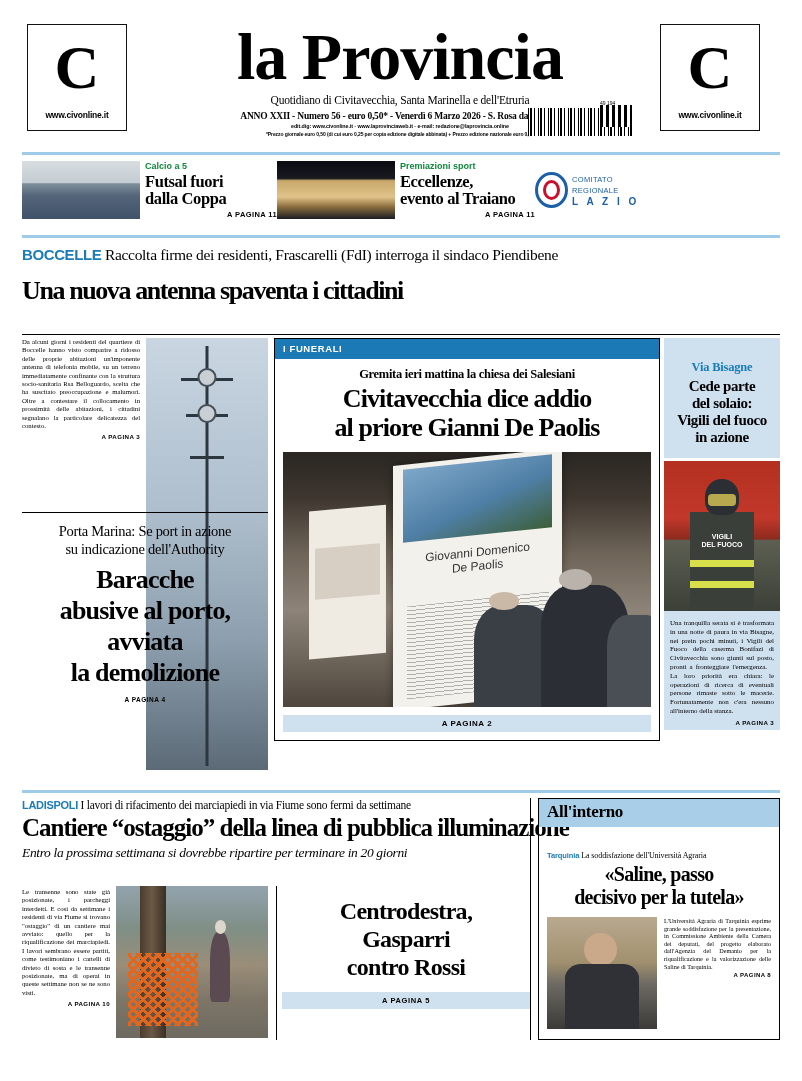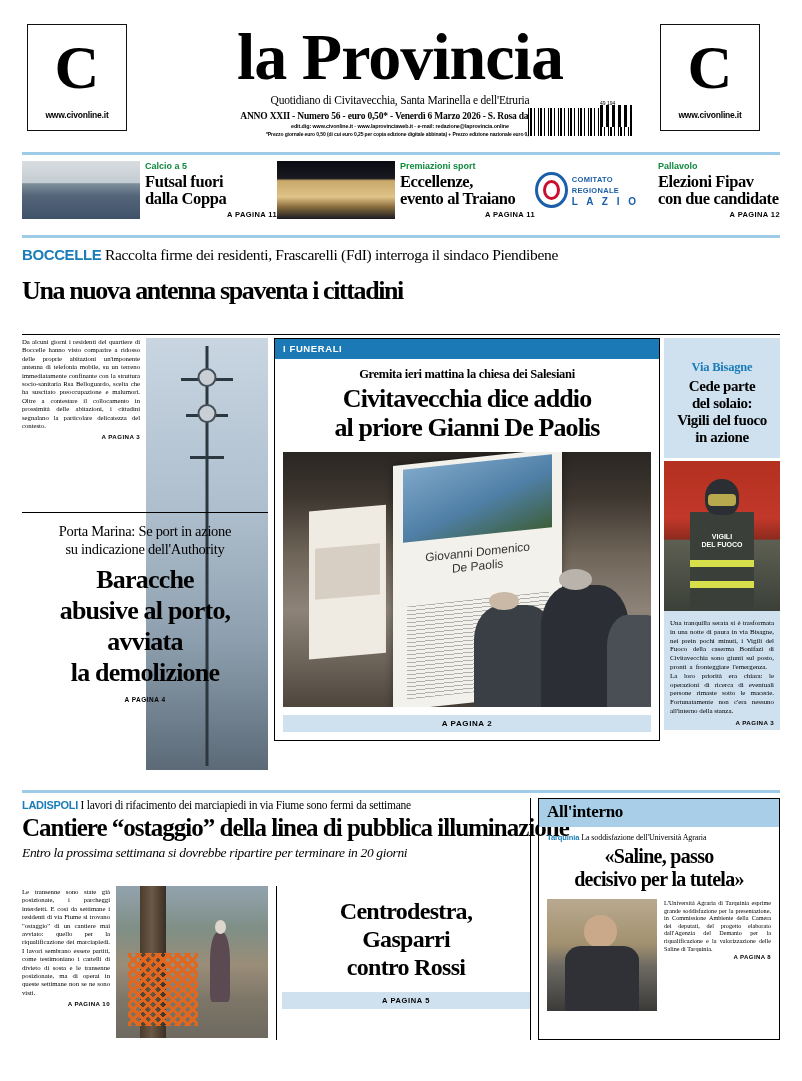--- a/index.html
+++ b/index.html
@@ -36,21 +36,21 @@
   .promo-txt{flex:1;min-width:0;}
   .kicker{font-family:"Liberation Sans",sans-serif;font-weight:bold;font-size:9px;color:#0e8a3c;line-height:11px;}
   .promo-head{font-family:"Liberation Serif",serif;font-weight:bold;font-size:16.5px;line-height:17px;color:#000;letter-spacing:-0.4px;margin-top:1px;}
   .promo-page{font-family:"Liberation Sans",sans-serif;font-weight:bold;font-size:7.5px;color:#000;text-align:right;margin-top:3px;letter-spacing:0.4px;}
 
   .sport-gym{background:linear-gradient(180deg,#d8dde0 0%,#c3ccd2 38%,#7f8f9b 39%,#54657a 60%,#3f5268 100%);}
   .theatre{background:linear-gradient(180deg,#0a0a12 0%,#191920 30%,#c8a86a 34%,#e0c389 62%,#8f7240 78%,#1b1b22 100%);}
   .lazio-logo{background:#fff;display:flex;align-items:center;justify-content:center;gap:4px;}
   .lazio-ring{width:30px;height:30px;border-radius:50%;border:3px solid #1a5fa8;position:relative;}
   .lazio-ring:after{content:"";position:absolute;left:5px;top:5px;right:5px;bottom:5px;border-radius:50%;border:3px solid #c8102e;}
-  .lazio-txt{font-family:"Liberation Sans",sans-serif;font-weight:bold;color:#1a5fa8;font-size:7.5px;line-height:11px;letter-spacing:0.3px;}
+  .lazio-txt{font-family:"Liberation Sans",sans-serif;font-weight:normal;color:#1a5fa8;font-size:7.5px;line-height:11px;letter-spacing:0.3px;}
   .lazio-txt b{display:block;font-size:10px;letter-spacing:3px;}
 
   
   .lead{position:absolute;left:22px;top:246px;width:758px;}
   .lead-over{font-family:"Liberation Serif",serif;font-size:15.5px;line-height:18px;color:#000;letter-spacing:-0.3px;white-space:nowrap;}
   .lead-over .loc{font-family:"Liberation Sans",sans-serif;font-weight:bold;font-size:15px;color:#1a7cb8;letter-spacing:-0.4px;}
   .lead-title{font-family:"Liberation Serif",serif;font-weight:bold;font-size:26px;line-height:44px;letter-spacing:-1.4px;color:#000;margin-top:5px;white-space:nowrap;}
   .rule{position:absolute;left:22px;top:334px;width:758px;border-top:1px solid #000;}
 
   
@@ -129,21 +129,21 @@
 
   .sm{position:absolute;left:282px;top:892px;width:248px;}
   .sm-kicker{font-family:"Liberation Serif",serif;font-weight:bold;font-size:15px;color:#1a7cb8;text-align:center;letter-spacing:-0.2px;}
   .sm-title{font-family:"Liberation Serif",serif;font-weight:bold;font-size:24px;line-height:28px;text-align:center;
             letter-spacing:-0.7px;color:#000;margin-top:5px;}
   .sm-page{background:#cfe0ef;font-family:"Liberation Sans",sans-serif;font-weight:bold;font-size:7.5px;letter-spacing:0.6px;
            text-align:center;padding:4px 0;color:#000;margin-top:11px;}
 
   .inner-box{position:absolute;left:538px;top:798px;width:242px;height:242px;border:1px solid #000;box-sizing:border-box;}
   .inner-bar{background:#a9cfe8;font-family:"Liberation Serif",serif;font-weight:bold;font-size:17px;padding:3px 8px 5px;color:#000;letter-spacing:-0.3px;}
-  .inner-over{font-family:"Liberation Serif",serif;font-size:8px;padding:6px 8px 0;color:#000;letter-spacing:-0.1px;}
+  .inner-over{font-family:"Liberation Serif",serif;font-size:8px;padding:24px 8px 0;color:#000;letter-spacing:-0.1px;}
   .inner-over .loc{font-family:"Liberation Sans",sans-serif;font-weight:bold;font-size:7.5px;color:#1a7cb8;}
   .inner-title{font-family:"Liberation Serif",serif;font-weight:bold;font-size:20px;line-height:23px;text-align:center;
                letter-spacing:-0.7px;color:#000;margin:3px 6px 0;}
   .inner-row{display:flex;gap:7px;padding:8px 8px 0;}
   .inner-photo{width:110px;height:112px;flex:none;position:relative;overflow:hidden;
     background:linear-gradient(180deg,#b9a98f 0%,#a2916f 40%,#6d6a63 60%,#3b3a38 100%);}
   .ip-head{position:absolute;left:34%;top:14%;width:30%;height:30%;border-radius:48%;background:#c9a98a;}
   .ip-torso{position:absolute;left:16%;top:42%;width:68%;height:58%;border-radius:22% 22% 0 0;background:#2f3136;}
   .inner-txt{flex:1;min-width:0;font-family:"Liberation Serif",serif;font-size:6.2px;line-height:7.6px;text-align:justify;color:#000;}
   .inner-page{font-family:"Liberation Sans",sans-serif;font-weight:bold;font-size:6px;text-align:right;letter-spacing:0.4px;margin-top:2px;color:#000;}
@@ -201,26 +201,20 @@
         <div class="promo-img theatre" style="order:1"></div>
       </div>
 
       <div class="promo" style="width:245px">
         <div class="promo-img lazio-logo">
           <div class="lazio-ring"></div>
           <div class="lazio-txt">
             <span>COMITATO REGIONALE</span>
             <b>L A Z I O</b>
           </div>
-        </div>
-        <div class="promo-txt">
-          <div class="kicker">Pallavolo</div>
-          <div class="promo-head" style="white-space:pre-line">Elezioni Fipav
-con due candidate</div>
-          <div class="promo-page">A PAGINA 12</div>
         </div>
       </div>
 
     </div>
   </div>
 
   <div class="lead">
     <div class="lead-over">
       <span class="loc">BOCCELLE</span>
       <span>Raccolta firme dei residenti, Frascarelli (FdI) interroga il sindaco Piendibene</span>

